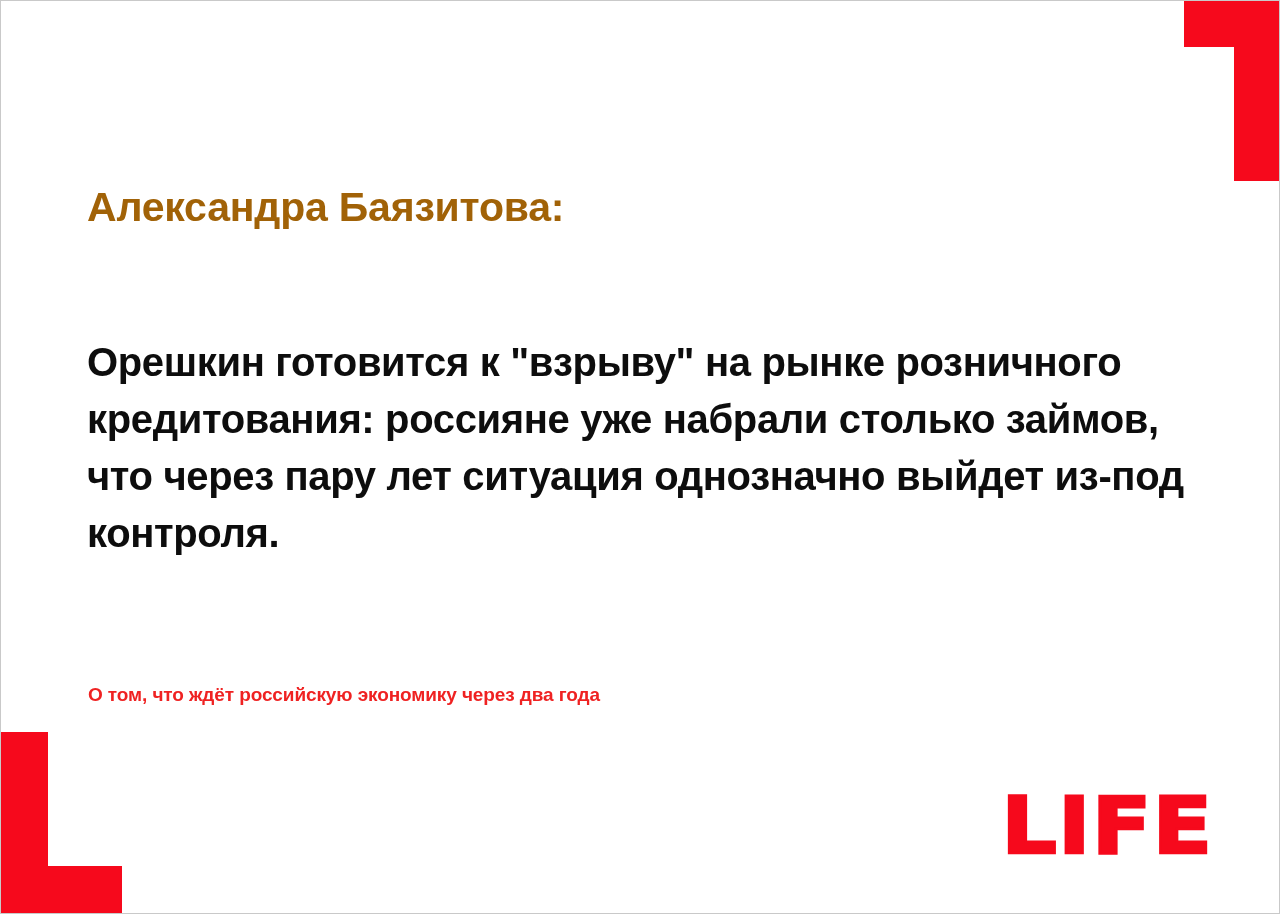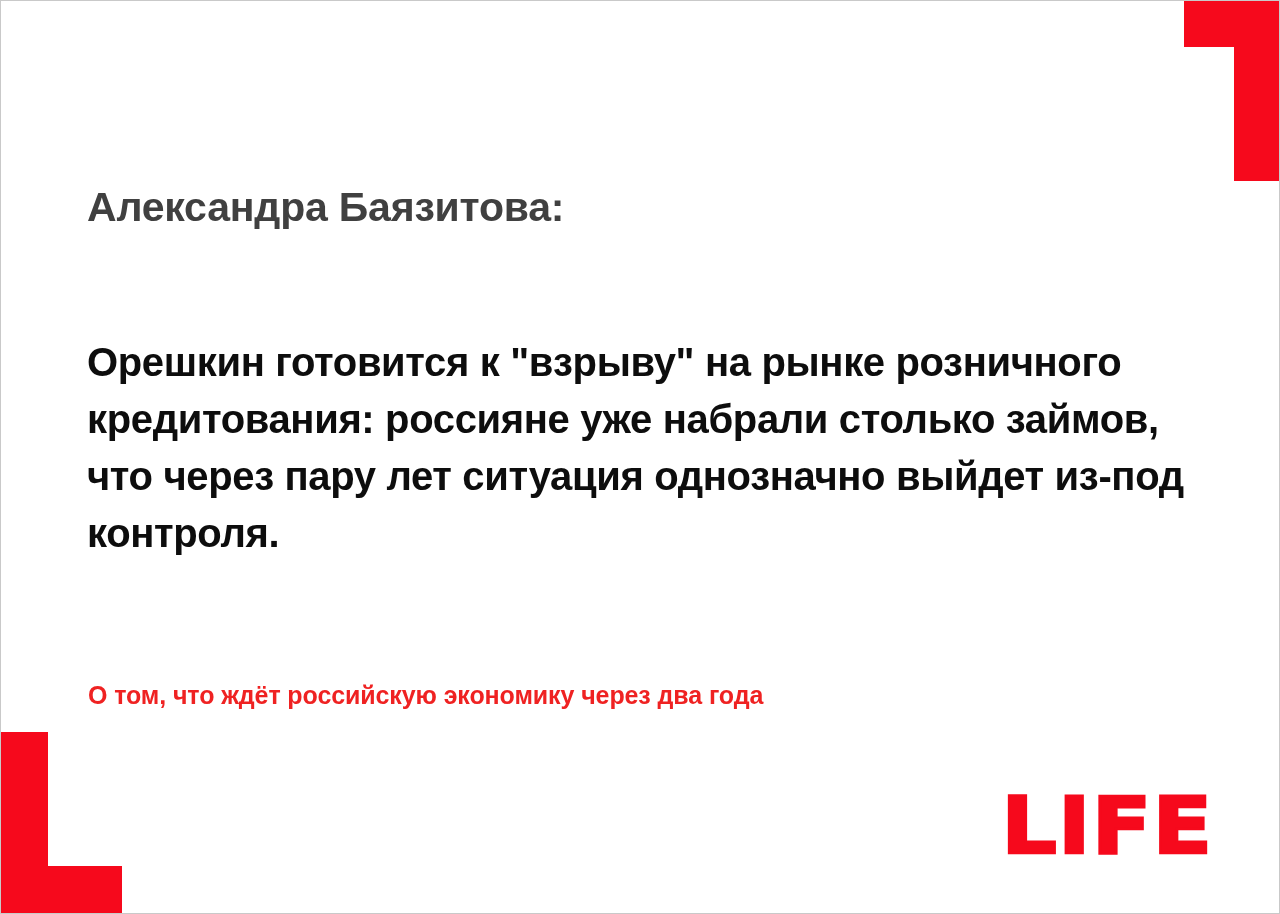--- a/index.html
+++ b/index.html
@@ -51,21 +51,21 @@
 
   .speaker {
     position: absolute;
     top: 182px;
     left: 0;
     margin: 0;
     font-size: 41px;
     line-height: 48px;
     font-weight: 700;
     letter-spacing: -0.2px;
-    color: #404040;
+    color: #a16207;
     white-space: nowrap;
   }
 
   .quote {
     position: absolute;
     top: 333px;
     left: 0;
     width: 1108px;
     margin: 0;
     font-size: 40px;
@@ -73,21 +73,21 @@
     font-weight: 700;
     letter-spacing: -0.35px;
     color: #0d0d0d;
   }
 
   .caption {
     position: absolute;
     top: 681px;
     left: 1px;
     margin: 0;
-    font-size: 25px;
+    font-size: 19px;
     line-height: 26px;
     font-weight: 700;
     letter-spacing: -0.1px;
     color: #ef2222;
     white-space: nowrap;
   }
 
   
   .logo {
     position: absolute;

